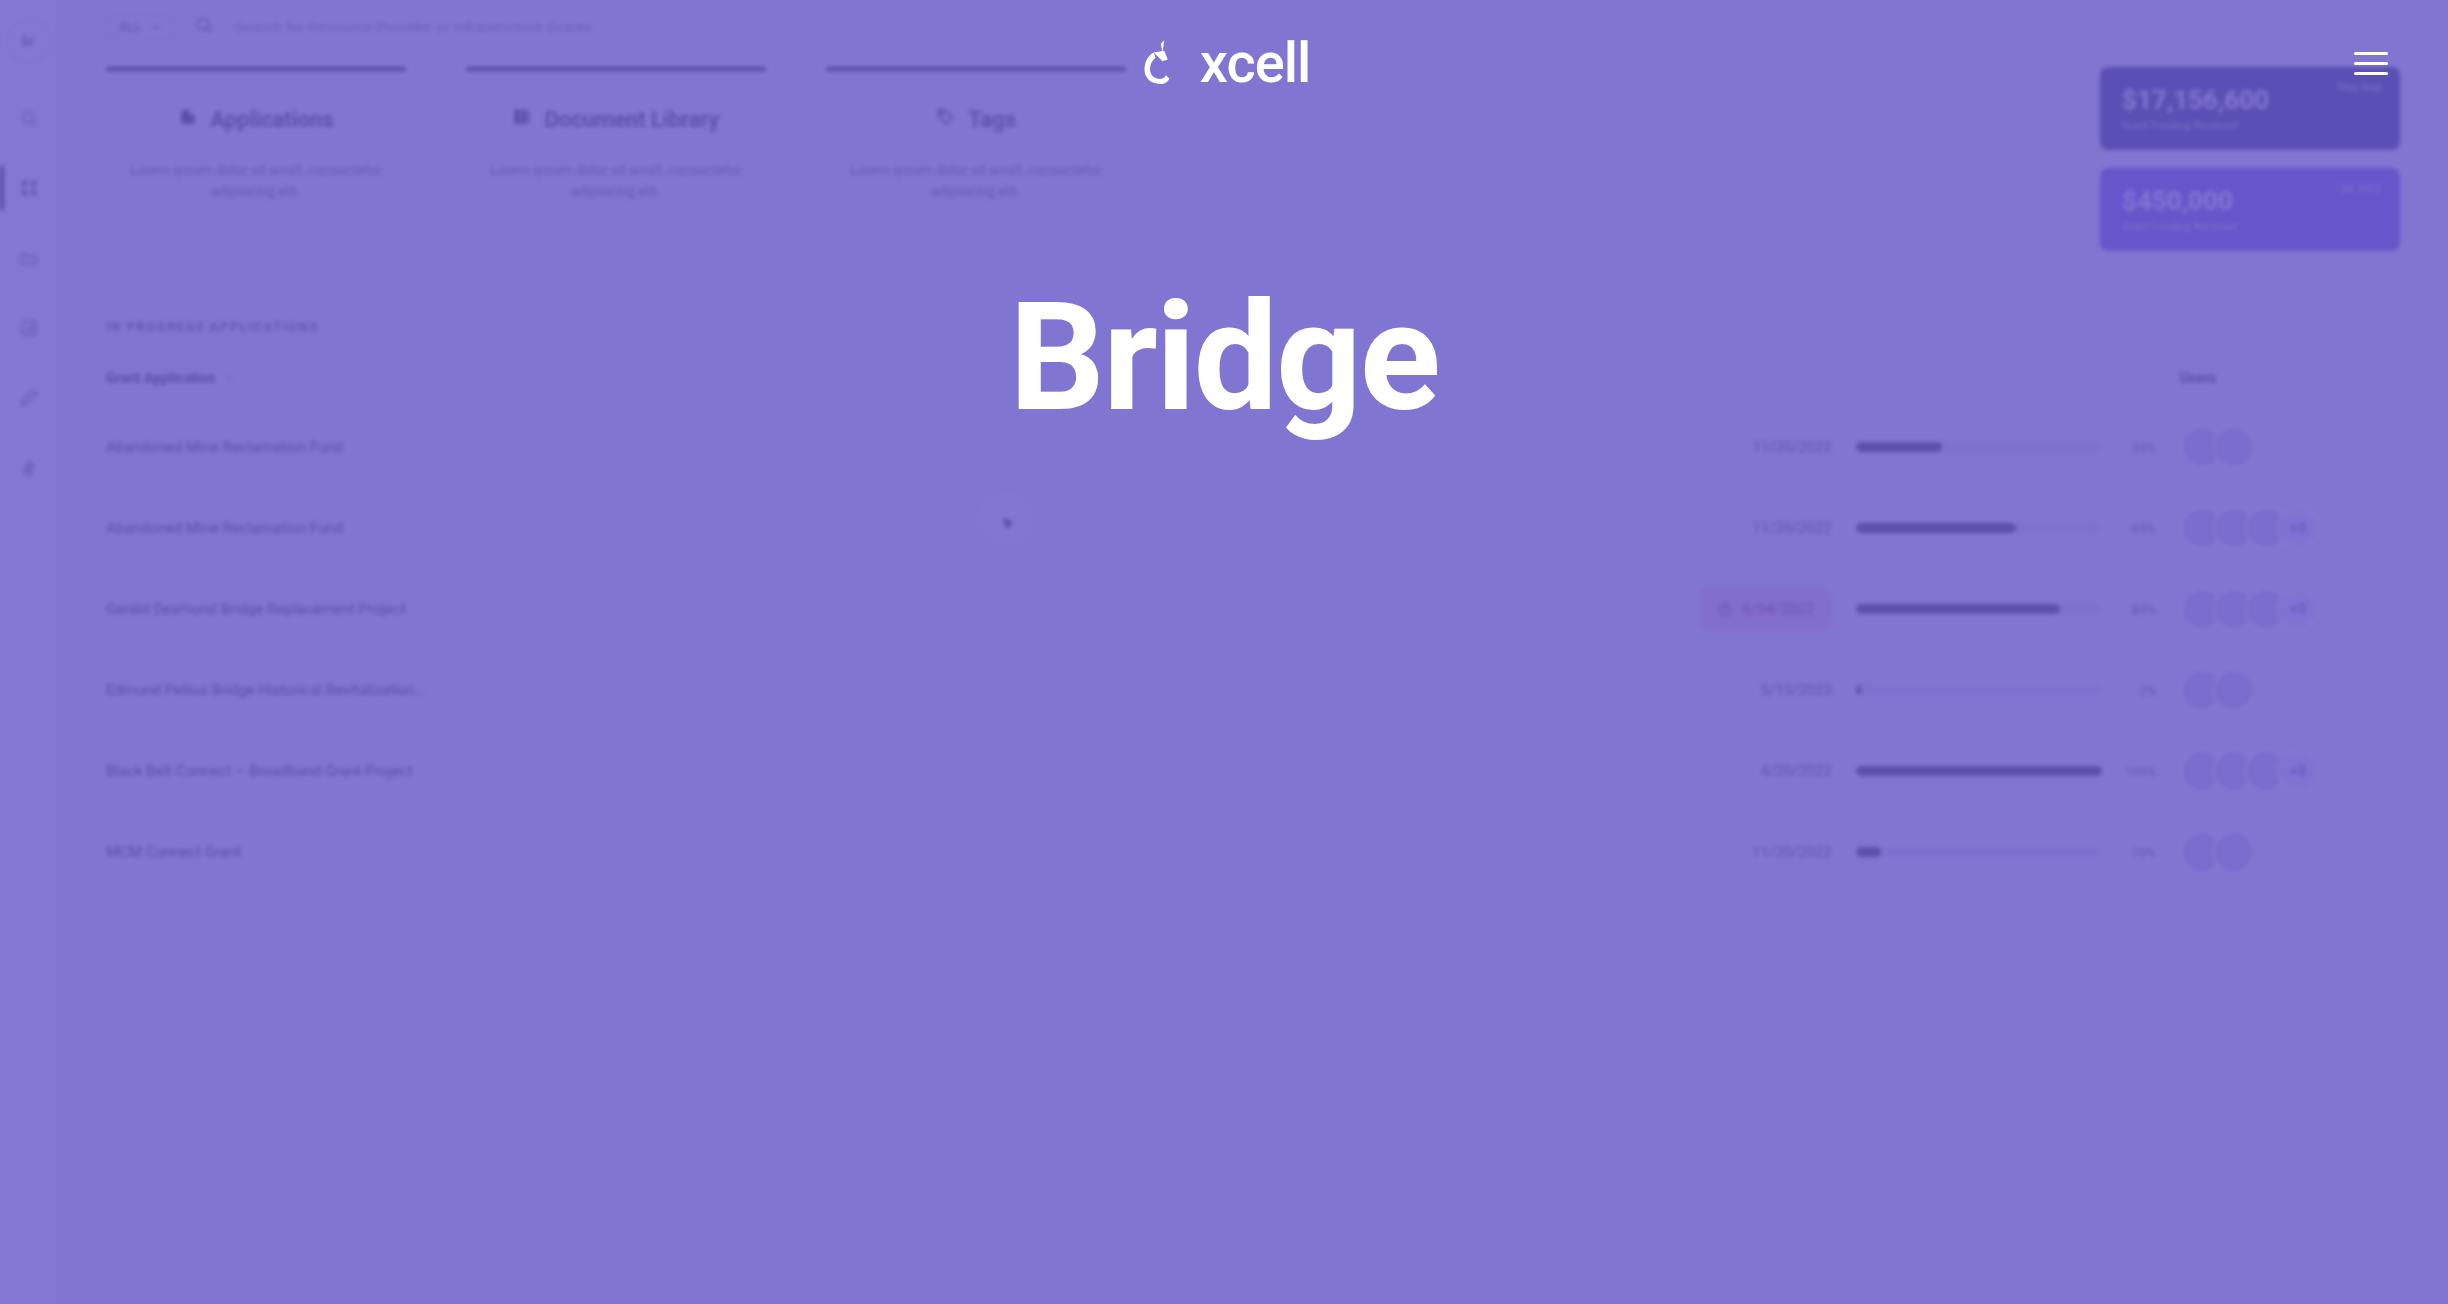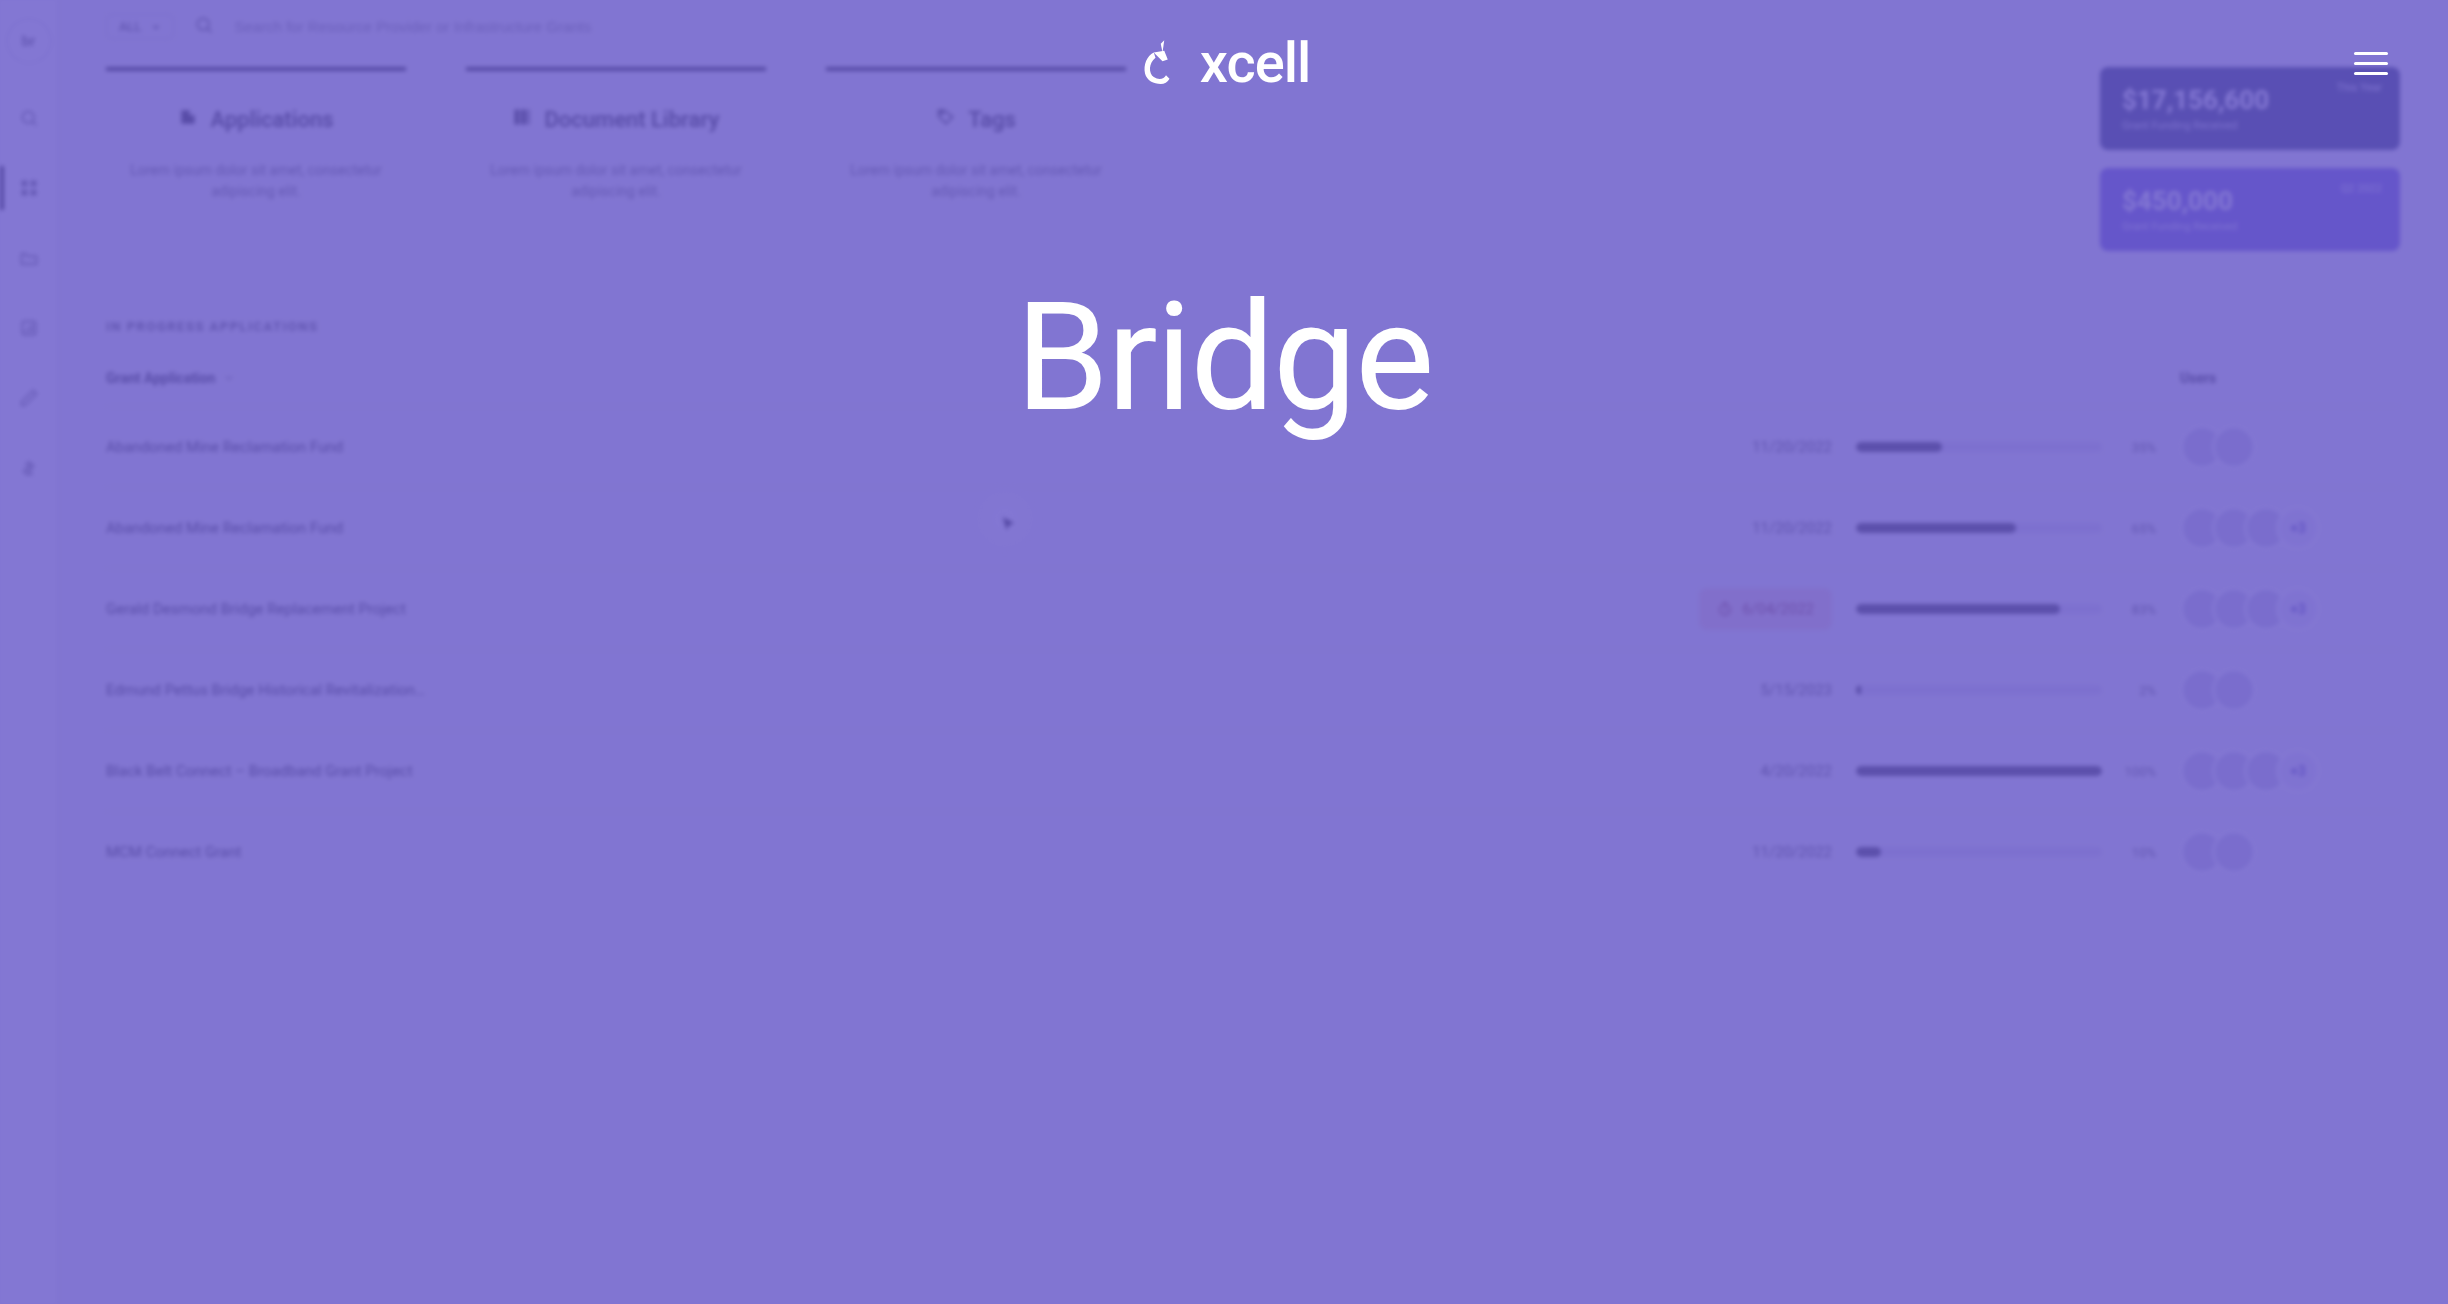--- a/index.html
+++ b/index.html
@@ -223,21 +223,21 @@
   .brand .uni{width:42px;height:46px;}
   .brand .wordmark{font-size:56px;font-weight:500;letter-spacing:-1px;}
   .hamburger{
     display:flex;flex-direction:column;gap:7px;cursor:pointer;
   }
   .hamburger span{display:block;width:34px;height:3px;background:#fff;border-radius:2px;}
 
   .hero-title{
     margin-top:270px;
     font-size:150px;
-    font-weight:400;
+    font-weight:700;
     color:#fff;
     letter-spacing:-2px;
   }
 
   
   .ic{width:20px;height:20px;display:inline-block;}
 </style>
 </head>
 <body>
 

